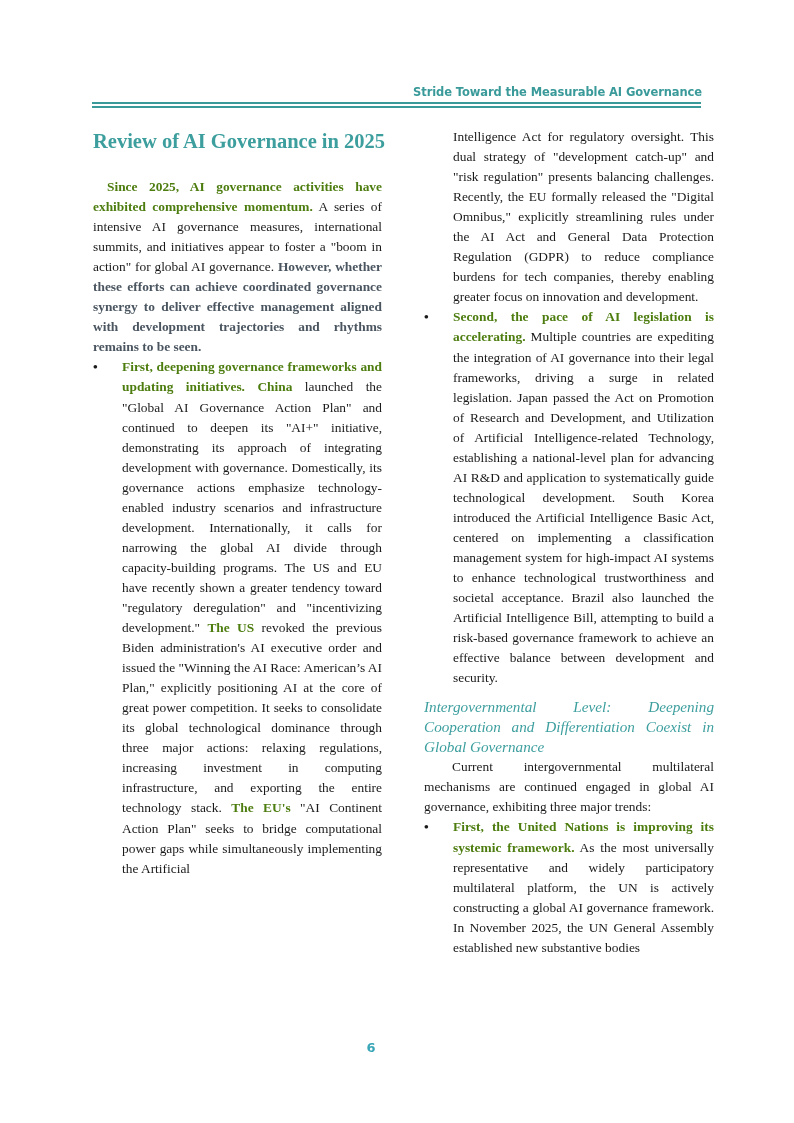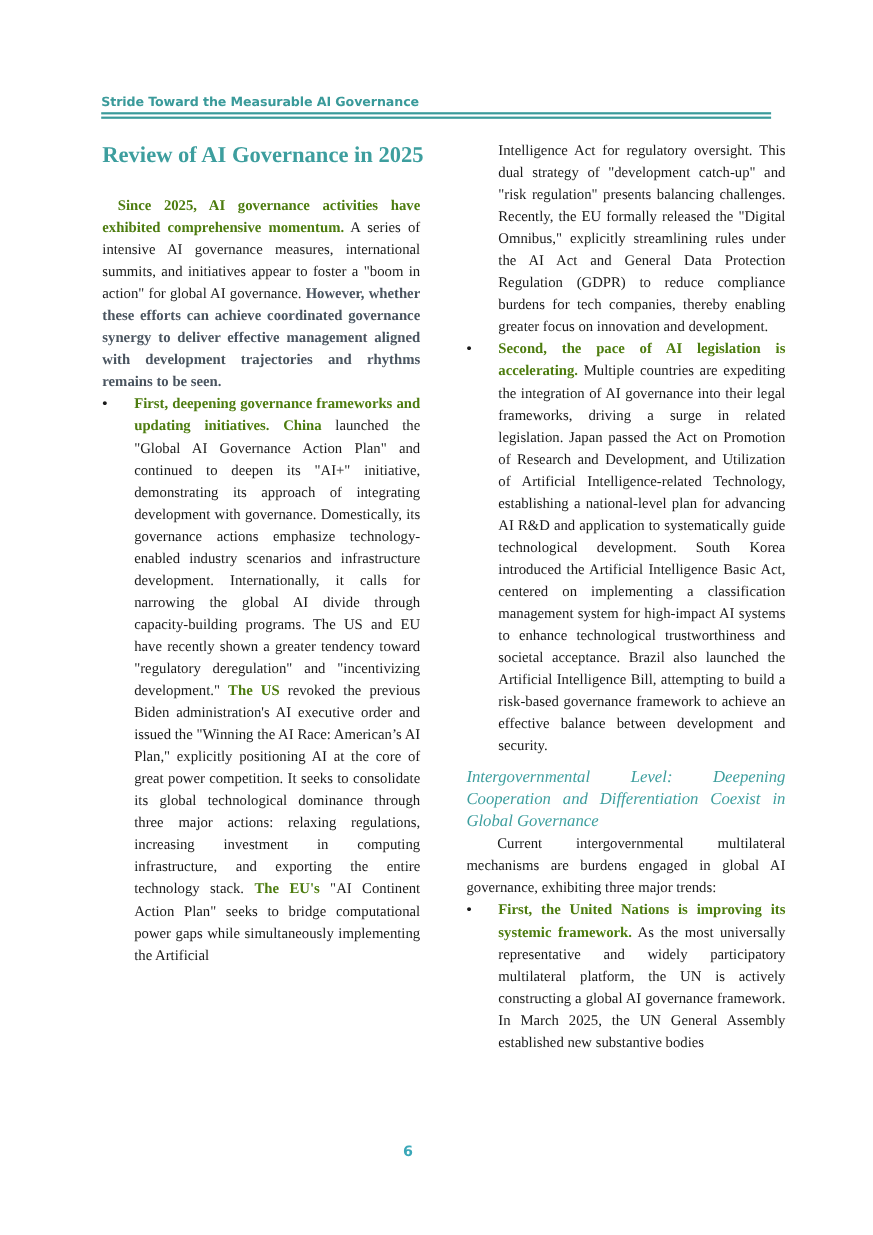--- a/index.html
+++ b/index.html
@@ -1,18 +1,18 @@
 <!DOCTYPE html>
 <html><head>
 <meta charset="utf-8">
 <style>
   html, body { margin: 0; padding: 0; background: #ffffff; }
   body { width: 794px; height: 1123px; position: relative; overflow: hidden;
          font-family: "Liberation Serif", "DejaVu Serif", serif; color: #1a1a1a; }
-  .running-header { position: absolute; top: 85px; left: 92px; width: 610px; text-align: left;
+  .running-header { position: absolute; top: 85px; left: 92px; width: 610px; text-align: right;
          font-family: "DejaVu Sans", "Liberation Sans", sans-serif; font-size: 11.5px; font-weight: bold;
          color: #3a9a9a; letter-spacing: -0.1px; }
   .header-rule { position: absolute; top: 102px; left: 92px; width: 609px; height: 6px; }
   .header-rule .l1 { position: absolute; top: 0; left: 0; right: 0; height: 2px; background: #3a9a9a; }
   .header-rule .l2 { position: absolute; top: 4px; left: 0; right: 0; height: 2px; background: #3a9a9a; }
   .col { position: absolute; top: 127px; font-size: 13.4px; line-height: 20.05px; }
   .col-left { left: 93px; width: 289px; }
   .col-right { left: 424px; width: 290px; }
   .title { font-size: 20.5px; font-weight: bold; color: #3d9e9e; line-height: 28px; margin: 0 0 22px 0; white-space: nowrap; }
   p { margin: 0; text-align: justify; }
@@ -53,21 +53,21 @@
 <div class="col col-right">
   <p style="padding-left:29px">Intelligence Act for regulatory oversight. This dual strategy of "development catch-up" and "risk regulation" presents balancing challenges. Recently, the EU formally released the "Digital Omnibus," explicitly streamlining rules under the AI Act and General Data Protection Regulation (GDPR) to reduce compliance burdens for tech companies, thereby enabling greater focus on innovation and development.</p>
 
   <div class="bullet right">
     <span class="dot">•</span>
     <span class="bold-dark">Second, the pace of AI legislation is accelerating.</span><span> Multiple countries are expediting the integration of AI governance into their legal frameworks, driving a surge in related legislation. Japan passed the Act on Promotion of Research and Development, and Utilization of Artificial Intelligence-related Technology, establishing a national-level plan for advancing AI R&amp;D and application to systematically guide technological development. South Korea introduced the Artificial Intelligence Basic Act, centered on implementing a classification management system for high-impact AI systems to enhance technological trustworthiness and societal acceptance. Brazil also launched the Artificial Intelligence Bill, attempting to build a risk-based governance framework to achieve an effective balance between development and security.</span>
   </div>
 
   <div class="subhead right">Intergovernmental Level: Deepening Cooperation and Differentiation Coexist in Global Governance</div>
 
-  <p class="indent2">Current intergovernmental multilateral mechanisms are burdens engaged in global AI governance, exhibiting three major trends:</p>
+  <p class="indent2">Current intergovernmental multilateral mechanisms are continued engaged in global AI governance, exhibiting three major trends:</p>
 
   <div class="bullet right">
     <span class="dot">•</span>
-    <span class="bold-dark">First, the United Nations is improving its systemic framework.</span><span> As the most universally representative and widely participatory multilateral platform, the UN is actively constructing a global AI governance framework. In March 2025, the UN General Assembly established new substantive bodies</span>
+    <span class="bold-dark">First, the United Nations is improving its systemic framework.</span><span> As the most universally representative and widely participatory multilateral platform, the UN is actively constructing a global AI governance framework. In November 2025, the UN General Assembly established new substantive bodies</span>
   </div>
 </div>
 
 <div class="page-number">6</div>
 
 </body></html>

